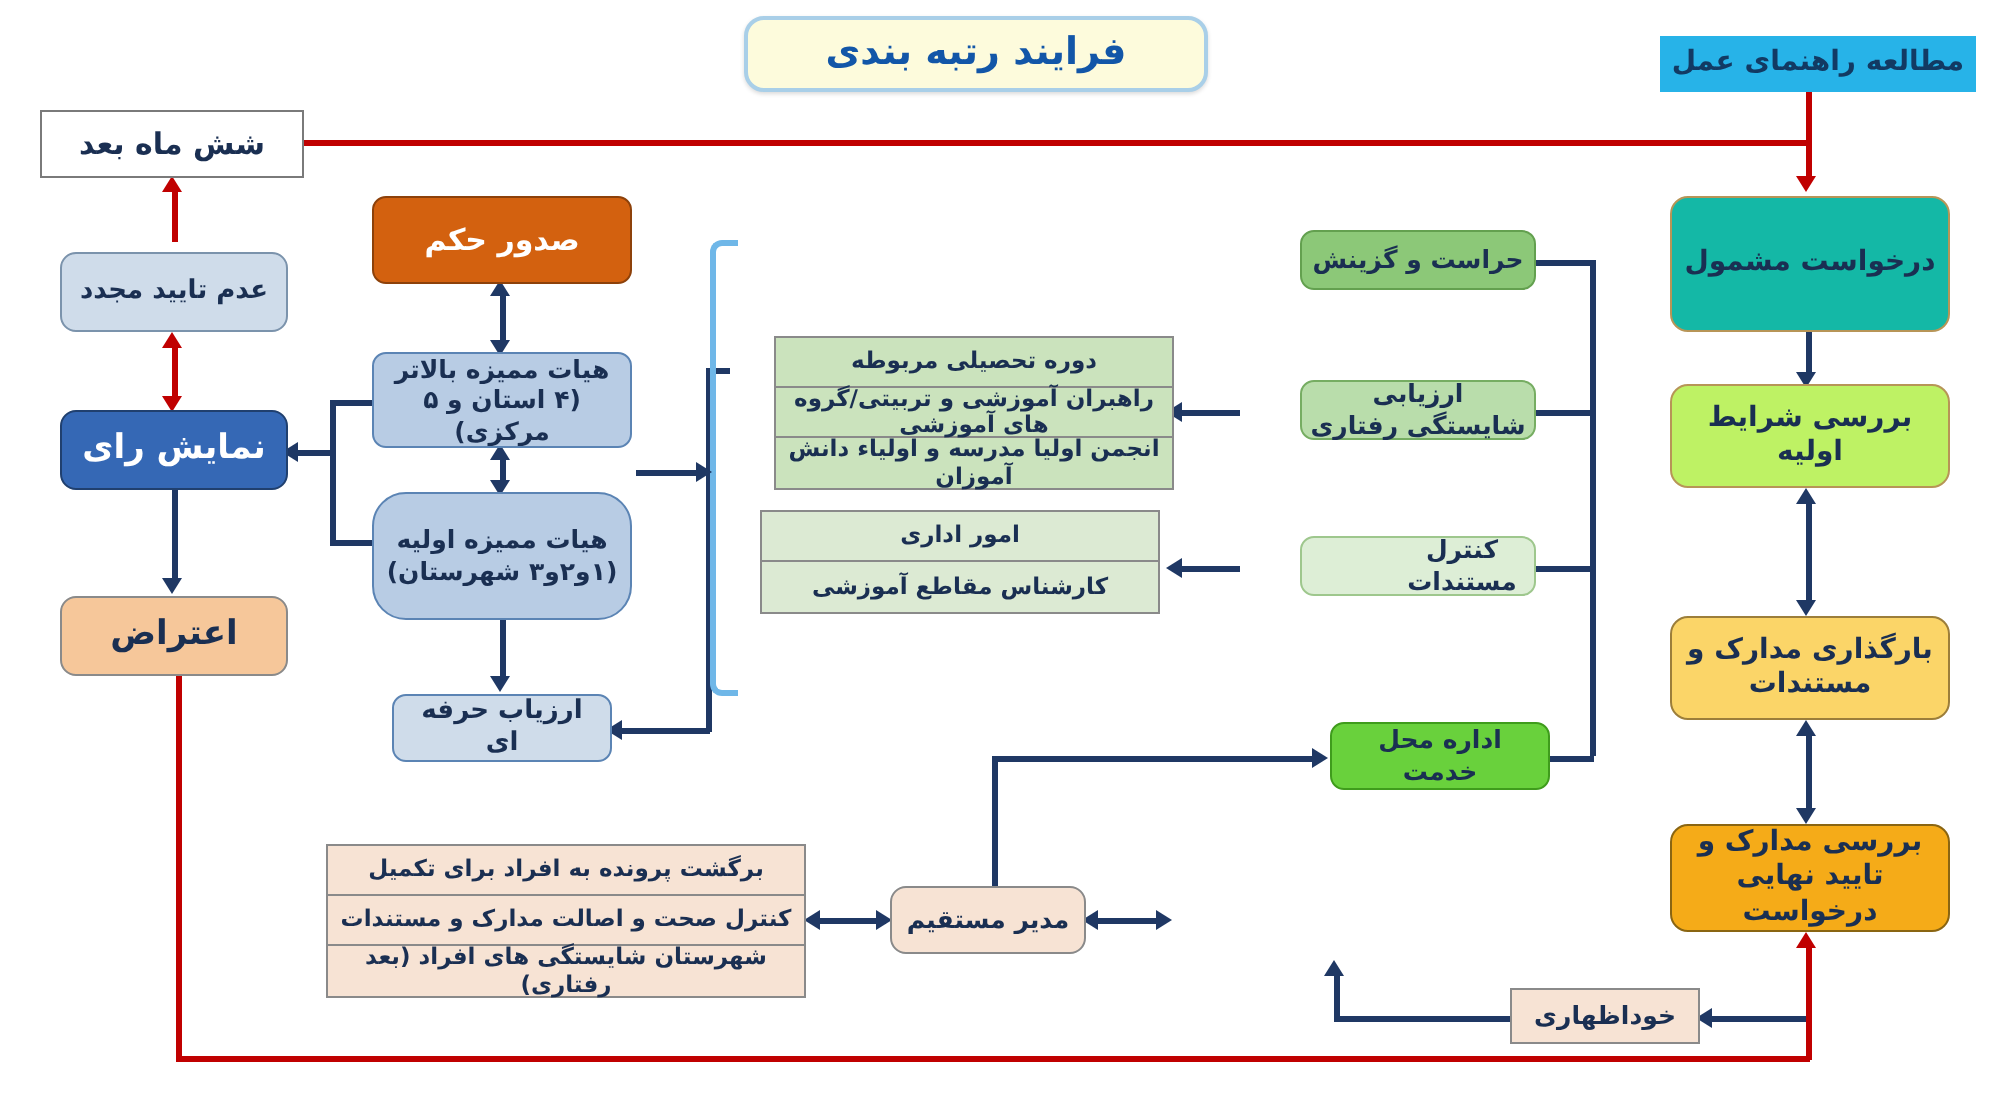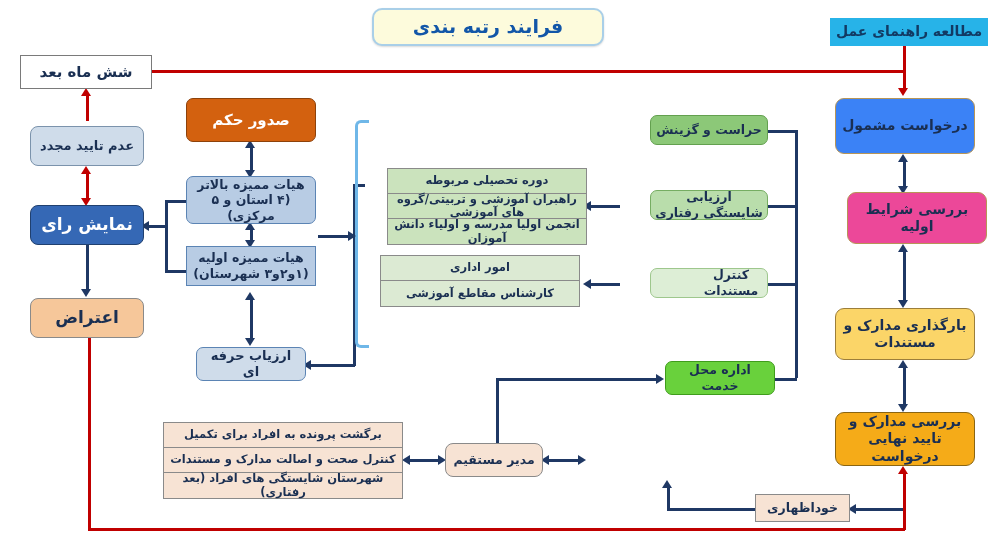--- a/index.html
+++ b/index.html
@@ -40,22 +40,22 @@
   .guide-box{
     left:830px; top:18px; width:158px; height:28px;
     background:#27b3e8;
     color:#123a63;
     font-size:14px;
     border:none;
   }
 
   
   .rc { width:140px; border-radius:9px; font-size:14px; }
-  .rc1{ left:835px; top:98px;  height:56px; background:#3b82f6; border:1.5px solid #b79557; }
-  .rc2{ left:835px; top:192px; height:52px; background:#ec4899; border:1.5px solid #b79557;margin-left:12px; }
+  .rc1{ left:835px; top:98px;  height:68px; background:#14b8a6; border:1.5px solid #b79557; }
+  .rc2{ left:835px; top:192px; height:52px; background:#bef264; border:1.5px solid #b79557; }
   .rc3{ left:835px; top:308px; height:52px; background:#fbd568; border:1.5px solid #9c7e3a; }
   .rc4{ left:835px; top:412px; height:54px; background:#f5ab18; border:1.5px solid #8a6512; }
 
   
   .gc { width:118px; height:30px; border-radius:7px; font-size:12.5px;margin-left:27px; }
   .g1{ left:623px; top:115px; background:#8cc878; border:1.5px solid #63a04f; }
   .g2{ left:623px; top:190px; background:#b9ddab; border:1.5px solid #76ad62; }
   .g3{ left:623px; top:268px; background:#ddeed6; border:1.5px solid #9ec78d;padding-left:48px; }
   .service-box{
     left:665px; top:361px; width:110px; height:34px;
@@ -95,22 +95,22 @@
     left:186px; top:98px; width:130px; height:44px;
     background:#d3610f; border:1.5px solid #8d410a; border-radius:7px;
     color:#ffffff; font-size:15px;
   }
   .heyat1{
     left:186px; top:176px; width:130px; height:48px;
     background:#b8cce4; border:1.5px solid #5b84b4; border-radius:7px;
     font-size:12.5px;
   }
   .heyat2{
-    left:186px; top:246px; width:130px; height:40px;
-    background:#b8cce4; border:1.5px solid #5b84b4; border-radius:0;
+    left:186px; top:246px; width:130px; height:64px;
+    background:#b8cce4; border:1.5px solid #5b84b4; border-radius:17px;
     font-size:12.5px;
   }
   .arzyab{
     left:196px; top:347px; width:110px; height:34px;
     background:#cfdcea; border:1.5px solid #5b84b4; border-radius:7px;
     font-size:13px;
   }
 
   
   .sixm{

